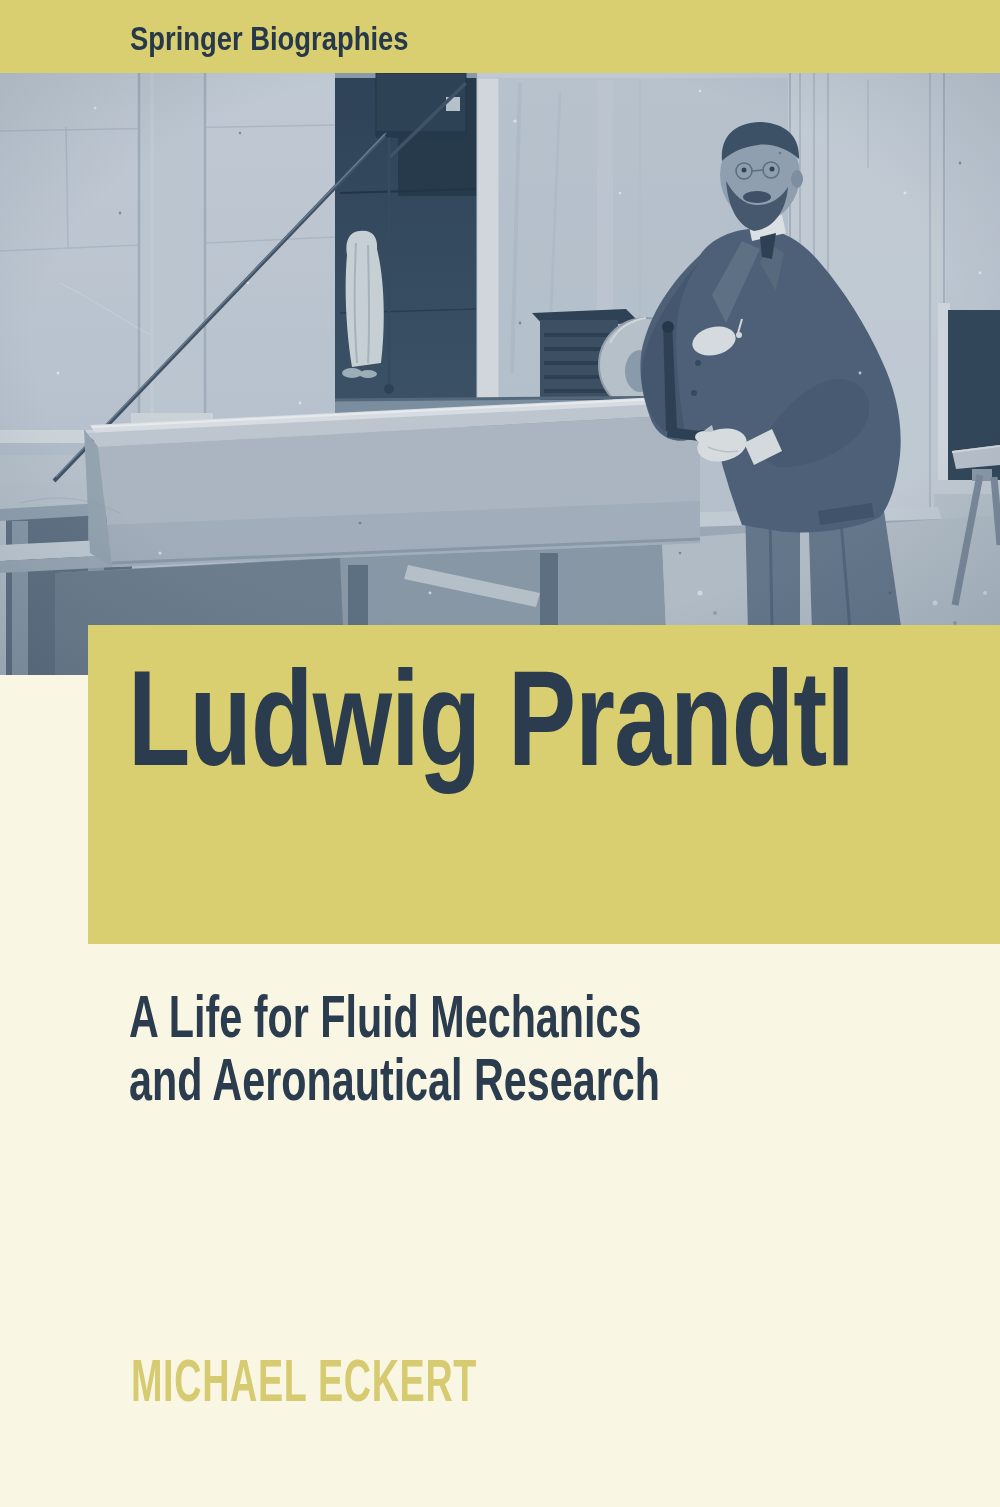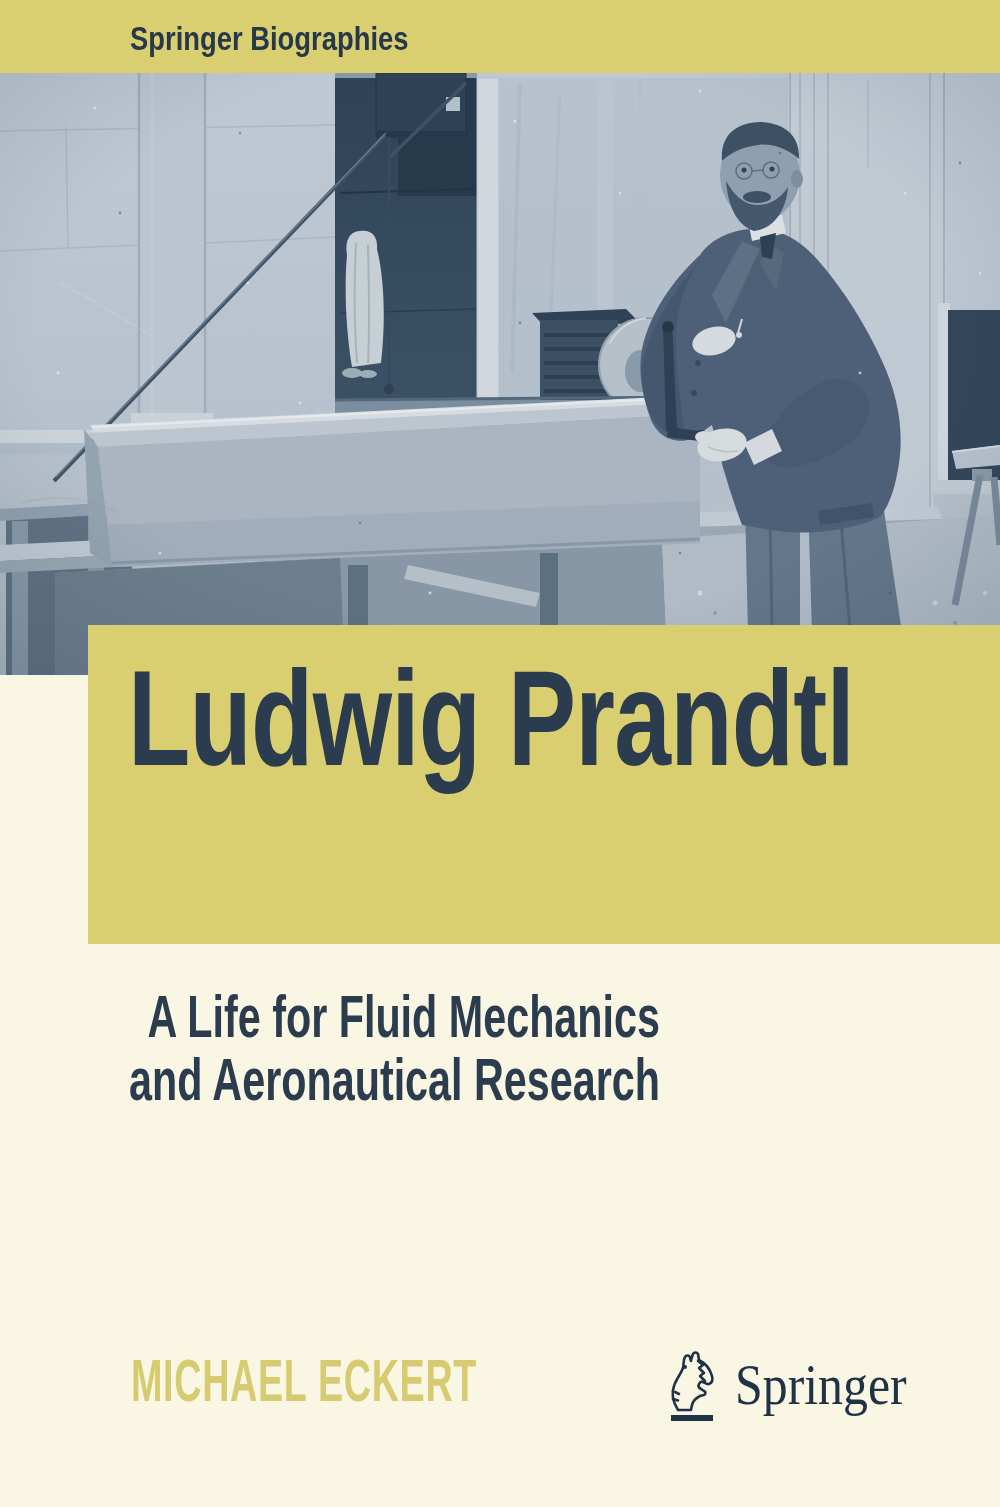--- a/index.html
+++ b/index.html
@@ -1,20 +1,19 @@
 <!DOCTYPE html>
 <html><head>
 <meta charset="utf-8">
 <style>
   html,body{margin:0;padding:0;background:#888;}
   .cover{
     position:relative;width:1000px;height:1507px;margin:0 auto;
     background:#f9f6e3;overflow:hidden;
     font-family:"Liberation Sans",sans-serif;
-    text-align:right;
   }
   
   .banner{position:absolute;left:0;top:0;width:1000px;height:73px;background:#d9cf71;}
   .banner-label{
     position:absolute;left:130px;top:22px;font-size:33px;font-weight:bold;
     color:#263849;line-height:1;white-space:nowrap;
     transform:scaleX(.83);transform-origin:0 0;letter-spacing:0;
   }
   
   .photo{position:absolute;left:0;top:73px;width:1000px;height:602px;}
@@ -314,28 +313,14 @@
 
   <div class="title-block"></div>
   <h1 class="main-title">Ludwig Prandtl</h1>
 
   <p class="subtitle"><span>A Life for Fluid Mechanics</span><br>
     <span>and Aeronautical Research</span>
   </p>
 
   <div class="author">MICHAEL ECKERT</div>
 
-  <div class="logo">
-    <svg class="horse" width="62" height="78" viewBox="0 0 62 78" xmlns="http://www.w3.org/2000/svg">
-      <g fill="none" stroke="#1f3246" stroke-width="2.6" stroke-linejoin="round" stroke-linecap="round">
-        <path d="M18 62 C13 54 11 46 14 38 C16 31 21 26 23 20 C24 16 23 12 25 9 C26 7 29 7 30 9 L31 12 L33 6 C34 4 37 4 38 6 L39 12 C45 15 50 21 52 28 C53 32 52 35 49 36 C47 36.6 45 35 43 34 C41 33 40 34 39 36 C38 38 39 40 41 41 L44 43 C46 44 46 46 44 47 L40 48 C36 50 33 53 32 57 L31 62 Z"></path>
-        <path d="M38 13 L43 17 L39 20 L44 25 L40 28 L45 33"></path>
-        <path d="M15 44 L19 46"></path>
-        <path d="M13 51 L18 52.5"></path>
-        <path d="M30 9 L31 13"></path>
-      </g>
-      <circle cx="25" cy="19" r="2" fill="#1f3246"></circle>
-      <rect x="11" y="67" width="42" height="6" fill="#1f3246"></rect>
-    </svg>
-    <span class="wordmark">Springer</span>
-  </div>
 
 </div>
 
 </body></html>

